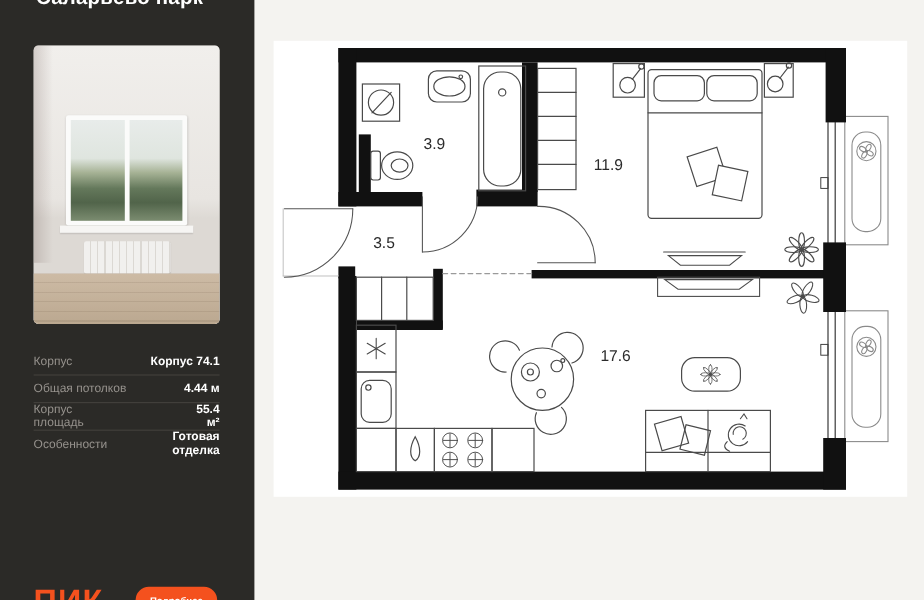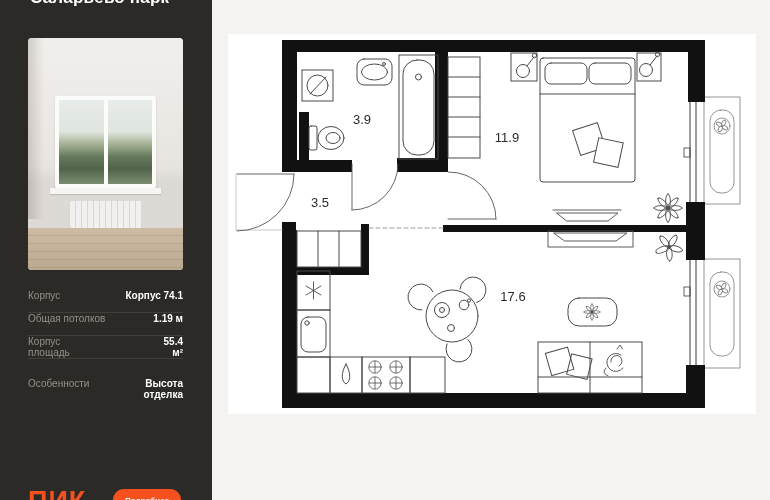--- a/index.html
+++ b/index.html
@@ -46,24 +46,24 @@
     position:absolute;left:0;bottom:0;width:100%;height:42px;
     background:linear-gradient(#cdbba5,#bba890);
   }
   .photo .floor:before{
     content:"";position:absolute;inset:0;
     background:repeating-linear-gradient(180deg,rgba(0,0,0,0) 0 7px,rgba(90,70,50,.12) 7px 8px);
   }
   
   .specs{position:absolute;left:28px;top:290px;width:155px;}
   .spec-row{
-    display:flex;justify-content:space-between;align-items:flex-start;
+    display:flex;justify-content:space-between;align-items:center;
     height:22px;border-bottom:1px solid #413f3b;gap:48px;
   }
-  .spec-row:last-child{border-bottom:none;margin-top:19px;}
+  .spec-row:last-child{border-bottom:none;}
   .spec-label{font-size:10px;color:#95918c;}
   .spec-value{font-size:10px;font-weight:bold;color:#ffffff;text-align:right;}
   
   .logo{
     position:absolute;left:28px;top:486px;
     color:#f4511e;font-size:27px;font-weight:800;letter-spacing:1px;
     font-family:"Liberation Sans","DejaVu Sans",sans-serif;
   }
   .cta{
     position:absolute;left:113px;top:489px;width:68px;height:22px;
@@ -95,29 +95,29 @@
     <div class="floor"></div>
   </div>
 
   <div class="specs">
     <div class="spec-row">
       <span class="spec-label">Корпус</span>
       <span class="spec-value">Корпус 74.1</span>
     </div>
     <div class="spec-row">
       <span class="spec-label">Общая потолков</span>
-      <span class="spec-value">1.19 м</span>
+      <span class="spec-value">4.44 м</span>
     </div>
     <div class="spec-row">
       <span class="spec-label">Корпус площадь</span>
       <span class="spec-value">55.4 м²</span>
     </div>
     <div class="spec-row">
       <span class="spec-label">Особенности</span>
-      <span class="spec-value">Высота отделка</span>
+      <span class="spec-value">Готовая отделка</span>
     </div>
   </div>
 
   <div class="logo">ПИК</div>
   <button class="cta">Подробнее</button>
 </div>
 
 <div class="plan-wrap">
 <svg width="558" height="500" viewBox="212 0 558 500" fill="none" stroke-linecap="round">
 

